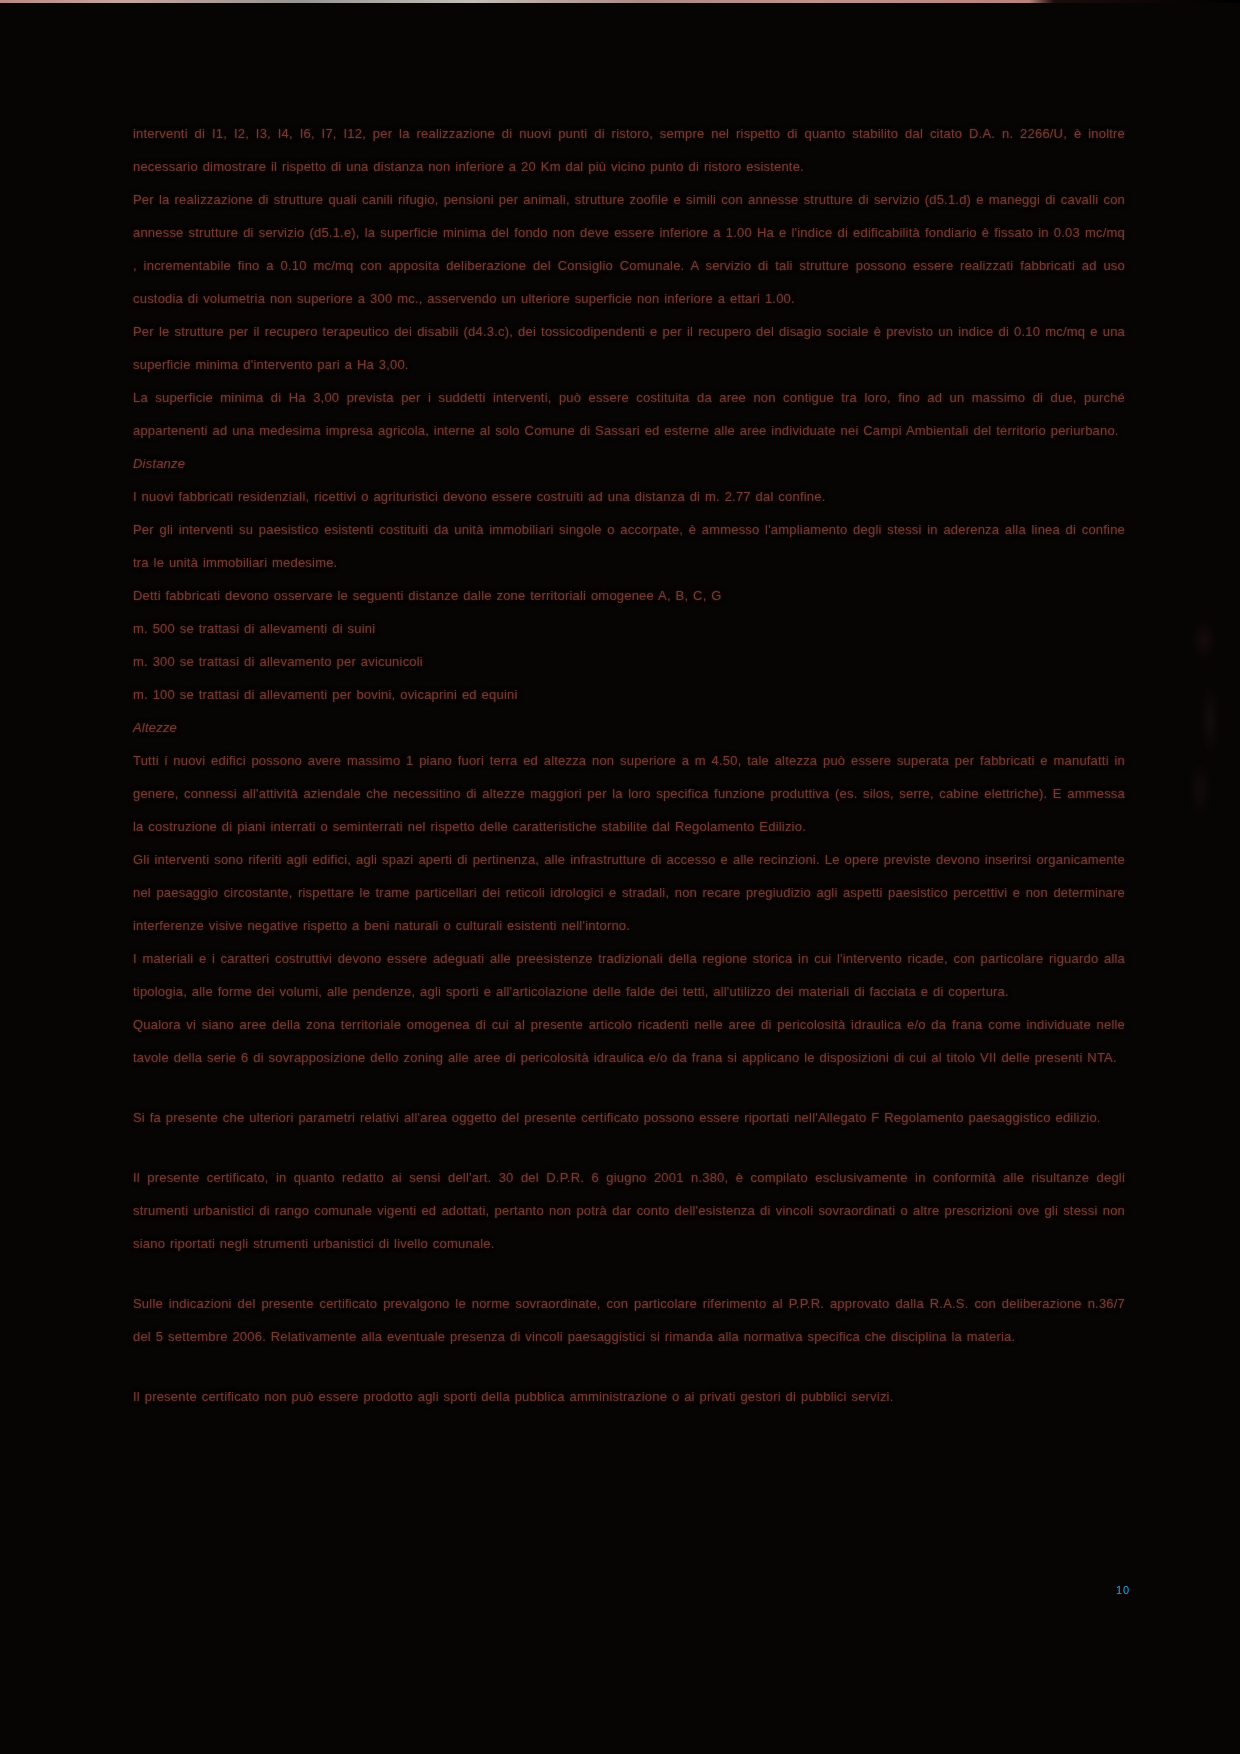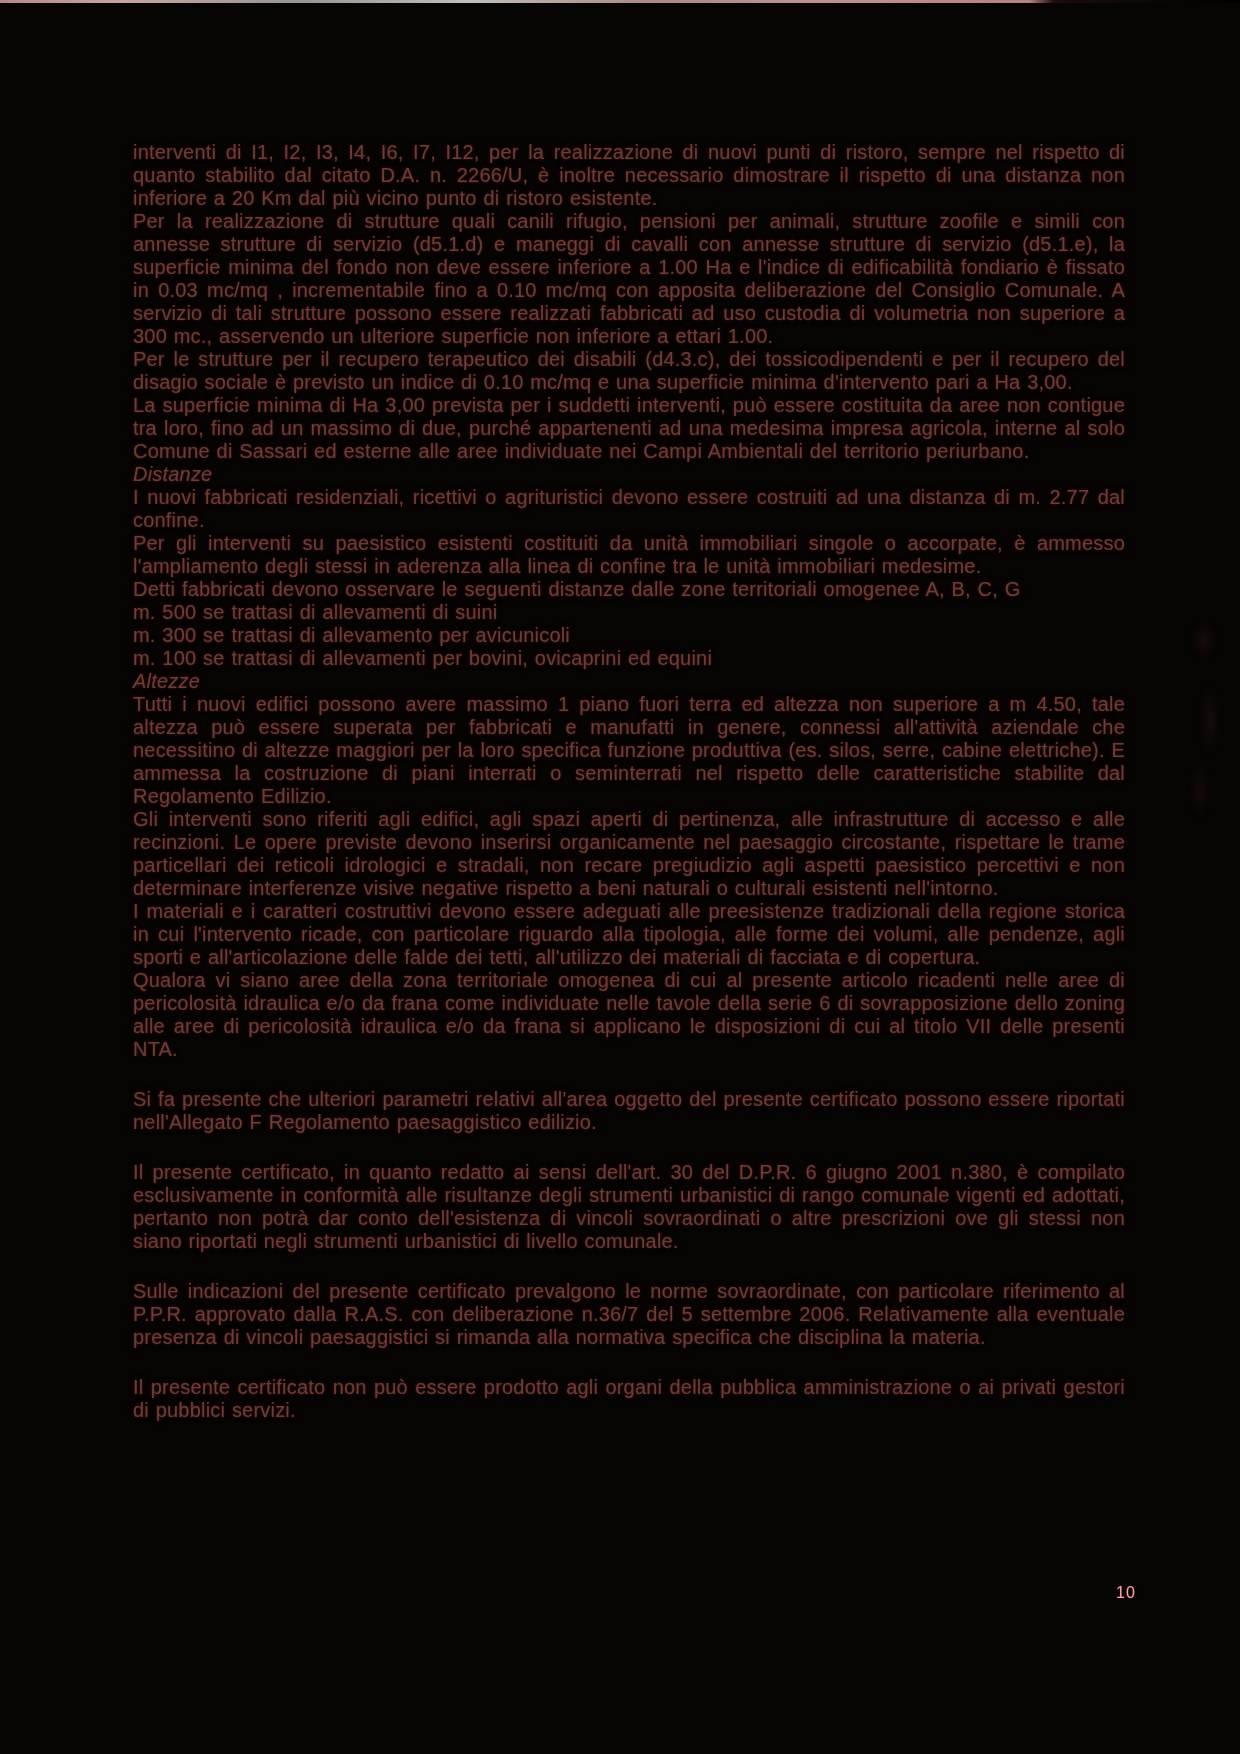--- a/index.html
+++ b/index.html
@@ -20,36 +20,35 @@
     width: 100%; height: 3px;
     background: linear-gradient(90deg,
       #b98884 0%, #c7a59f 10%, #979593 24%, #c2beb8 38%,
       #ab8a85 52%, #c0928c 66%, #b8827d 83%, #1a0d0c 85%, #000 100%);
   }
   .text-block {
     position: absolute;
     left: 133px; top: 117px;
     width: 992px;
     color: #6f3b33;
-    font-size: 20px;
-    line-height: 23px;
+    font-size: 13px;
+    line-height: 33px;
     text-align: justify;
     letter-spacing: 0.2px;
     word-spacing: 1px;
     text-shadow: 0 0 2px rgba(130,55,45,.55), 0 0 6px rgba(60,30,25,.35);
-    margin-top: 24px;
   }
   .text-block p { margin: 0; }
   .text-block p.gap { margin-top: 27px; }
   .italic { font-style: italic; }
   .page-number {
     position: absolute;
     left: 1116px; top: 1584px;
-    color: #fca5a5;
-    font-size: 16px;
+    color: #0ea5e9;
+    font-size: 11px;
     letter-spacing: 1px;
     text-shadow: 0 0 2px rgba(120,50,40,.5);
   }
   
   .smudge {
     position: absolute;
     left: 1178px; top: 595px;
     width: 54px; height: 240px;
     opacity: .55;
     filter: blur(2px);
@@ -79,20 +78,20 @@
     <p>m. 300 se trattasi di allevamento per avicunicoli</p>
     <p>m. 100 se trattasi di allevamenti per bovini, ovicaprini ed equini</p>
     <p class="italic">Altezze</p>
     <p>Tutti i nuovi edifici possono avere massimo 1 piano fuori terra ed altezza non superiore a m 4.50, tale altezza può essere superata per fabbricati e manufatti in genere, connessi all'attività aziendale che necessitino di altezze maggiori per la loro specifica funzione produttiva (es. silos, serre, cabine elettriche). E ammessa la costruzione di piani interrati o seminterrati nel rispetto delle caratteristiche stabilite dal Regolamento Edilizio.</p>
     <p>Gli interventi sono riferiti agli edifici, agli spazi aperti di pertinenza, alle infrastrutture di accesso e alle recinzioni. Le opere previste devono inserirsi organicamente nel paesaggio circostante, rispettare le trame particellari dei reticoli idrologici e stradali, non recare pregiudizio agli aspetti paesistico percettivi e non determinare interferenze visive negative rispetto a beni naturali o culturali esistenti nell'intorno.</p>
     <p>I materiali e i caratteri costruttivi devono essere adeguati alle preesistenze tradizionali della regione storica in cui l'intervento ricade, con particolare riguardo alla tipologia, alle forme dei volumi, alle pendenze, agli sporti e all'articolazione delle falde dei tetti, all'utilizzo dei materiali di facciata e di copertura.</p>
     <p>Qualora vi siano aree della zona territoriale omogenea di cui al presente articolo ricadenti nelle aree di pericolosità idraulica e/o da frana come individuate nelle tavole della serie 6 di sovrapposizione dello zoning alle aree di pericolosità idraulica e/o da frana si applicano le disposizioni di cui al titolo VII delle presenti NTA.</p>
     <p class="gap">Si fa presente che ulteriori parametri relativi all'area oggetto del presente certificato possono essere riportati nell'Allegato F Regolamento paesaggistico edilizio.</p>
     <p class="gap">Il presente certificato, in quanto redatto ai sensi dell'art. 30 del D.P.R. 6 giugno 2001 n.380, è compilato esclusivamente in conformità alle risultanze degli strumenti urbanistici di rango comunale vigenti ed adottati, pertanto non potrà dar conto dell'esistenza di vincoli sovraordinati o altre prescrizioni ove gli stessi non siano riportati negli strumenti urbanistici di livello comunale.</p>
     <p class="gap">Sulle indicazioni del presente certificato prevalgono le norme sovraordinate, con particolare riferimento al P.P.R. approvato dalla R.A.S. con deliberazione n.36/7 del 5 settembre 2006. Relativamente alla eventuale presenza di vincoli paesaggistici si rimanda alla normativa specifica che disciplina la materia.</p>
-    <p class="gap">Il presente certificato non può essere prodotto agli organi della pubblica amministrazione o ai privati gestori di pubblici servizi.</p>
+    <p class="gap">Il presente certificato non può essere prodotto agli sporti della pubblica amministrazione o ai privati gestori di pubblici servizi.</p>
   </main>
 
   <div class="smudge"></div>
 
   <div class="page-number">10</div>
 
 </div>
 
 </body></html>

